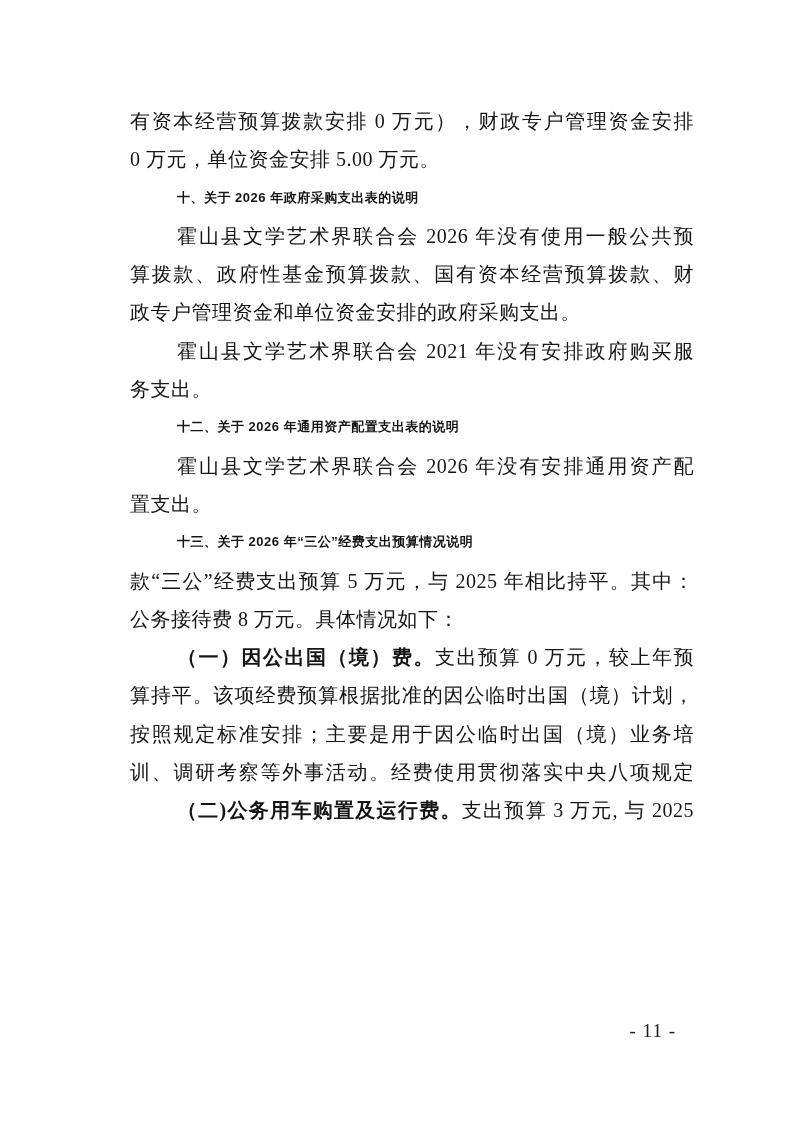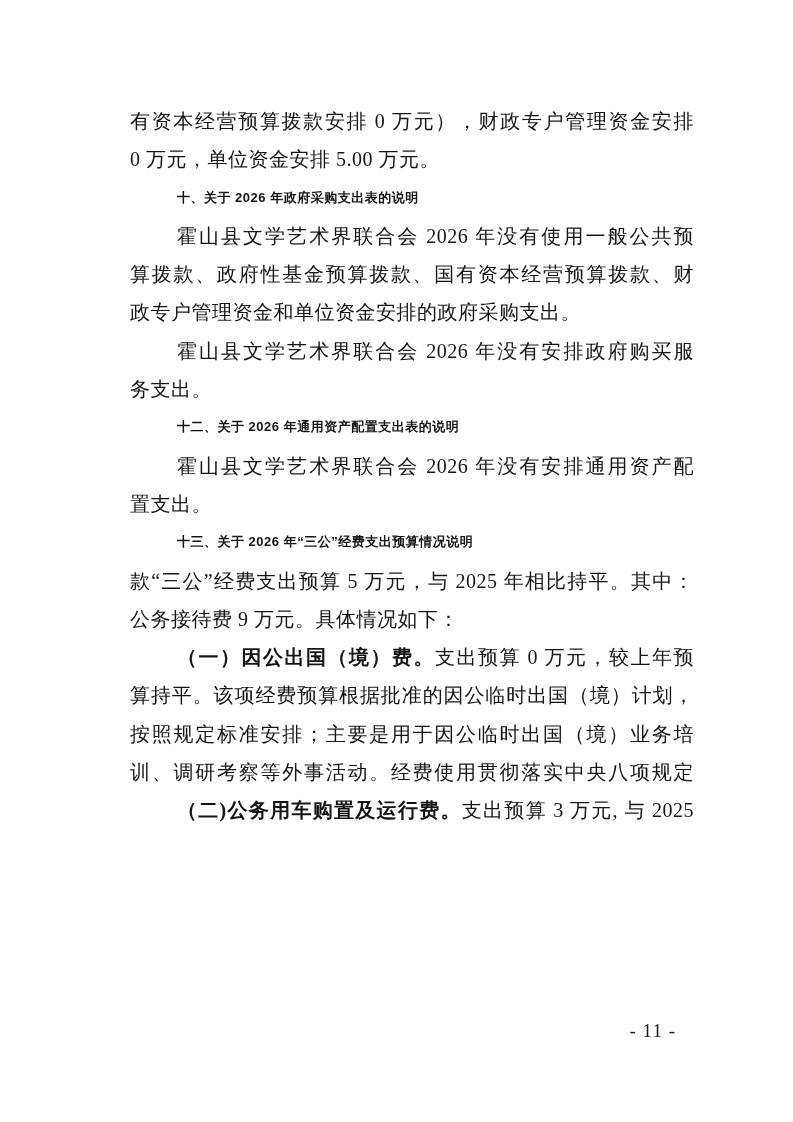--- a/index.html
+++ b/index.html
@@ -69,28 +69,28 @@
 
 <div class="doc-page">
 
   <div class="text-block">
       <div class="line line-body"><span>有资本经营预算拨款安排 0 万元），财政专户管理资金安排</span></div>
       <div class="line line-body-end"><span>0 万元，单位资金安排 5.00 万元。</span></div>
       <div class="line line-heading indent"><span>十、关于 2026 年政府采购支出表的说明</span></div>
       <div class="line line-body indent"><span>霍山县文学艺术界联合会 2026 年没有使用一般公共预</span></div>
       <div class="line line-body"><span>算拨款、政府性基金预算拨款、国有资本经营预算拨款、财</span></div>
       <div class="line line-body-end"><span>政专户管理资金和单位资金安排的政府采购支出。</span></div>
-      <div class="line line-body indent"><span>霍山县文学艺术界联合会 2026 年没有安排政府购买服</span></div>
+      <div class="line line-body indent"><span>霍山县文学艺术界联合会 2021 年没有安排政府购买服</span></div>
       <div class="line line-body-end"><span>务支出。</span></div>
       <div class="line line-heading indent"><span>十二、关于 2026 年通用资产配置支出表的说明</span></div>
       <div class="line line-body indent"><span>霍山县文学艺术界联合会 2026 年没有安排通用资产配</span></div>
       <div class="line line-body-end"><span>置支出。</span></div>
       <div class="line line-heading indent"><span>十三、关于 2026 年“三公”经费支出预算情况说明</span></div>
       <div class="line line-body"><span>款“三公”经费支出预算 5 万元，与 2025 年相比持平。其中：</span></div>
-      <div class="line line-body-end"><span>公务接待费 9 万元。具体情况如下：</span></div>
+      <div class="line line-body-end"><span>公务接待费 8 万元。具体情况如下：</span></div>
       <div class="line line-body indent"><span class="bold-run">（一）因公出国（境）费。</span><span>支出预算 0 万元，较上年预</span></div>
       <div class="line line-body"><span>算持平。该项经费预算根据批准的因公临时出国（境）计划，</span></div>
       <div class="line line-body"><span>按照规定标准安排；主要是用于因公临时出国（境）业务培</span></div>
       <div class="line line-body"><span>训、调研考察等外事活动。经费使用贯彻落实中央八项规定</span></div>
       <div class="line line-body indent"><span class="bold-run">（二)公务用车购置及运行费。</span><span>支出预算 3 万元, 与 2025</span></div>
     </div>
 
   <div class="page-number">- 11 -</div>
 
 </div>

